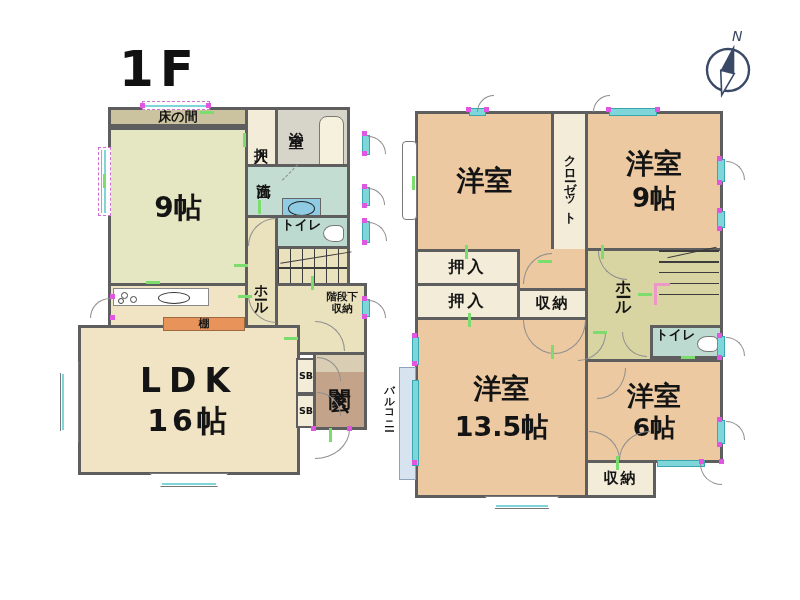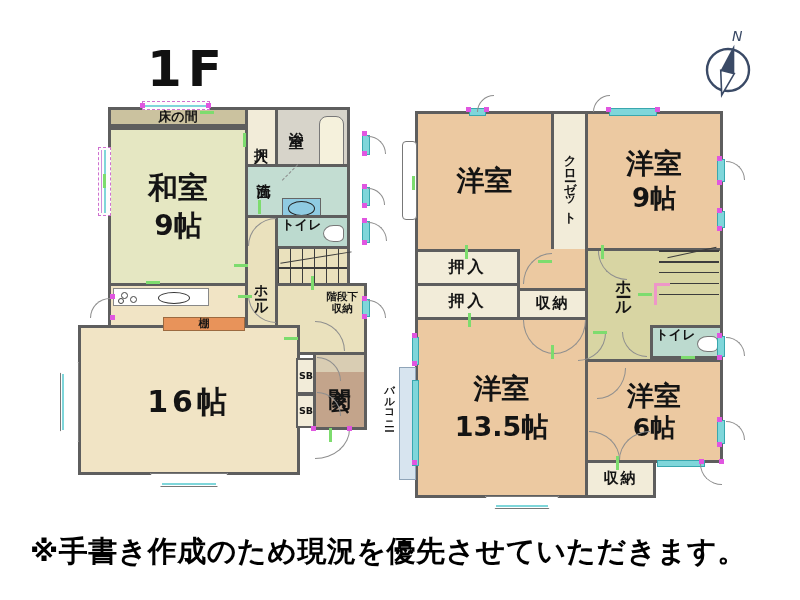--- a/index.html
+++ b/index.html
@@ -22,28 +22,27 @@
   .dwin{position:absolute;border:1.6px dashed #cf6fd0;background:#fdfdfd;box-sizing:border-box;z-index:5;}
   .fixture{position:absolute;background:#fff;border:1.6px solid #787878;box-sizing:border-box;}
   .stline{position:absolute;background:#3c3c3c;}
   .note{position:absolute;font-size:29px;font-weight:bold;color:#000;letter-spacing:0.5px;white-space:nowrap;}
 </style>
 </head>
 <body>
 
 <div id="canvas">
 
-  <div class="ftitle" style="left:147px;top:40px;">1F</div>
+  <div class="ftitle" style="left:119px;top:40px;">1F</div>
 
   <div class="rm" style="left:108px;top:107px;width:140px;height:20px;background:#cbc29f;">
     <span class="lbl" style="font-size:13px;">床の間</span>
   </div>
 
   <div class="rm" style="left:108px;top:127px;width:140px;height:159px;background:#e5e7c2;">
-    <span class="lbl" style="font-size:30px;">和室</span>
     <span class="lbl" style="font-size:28px;margin-top:4px;">9帖</span>
   </div>
 
   <div class="rm" style="left:245px;top:107px;width:33px;height:61px;background:#f2ecd9;">
     <span class="lbl vt" style="font-size:14px;">押入</span>
   </div>
 
   <div class="rm" style="left:275px;top:107px;width:75px;height:80px;background:#d7d4ca;justify-content:flex-start;align-items:flex-start;">
     <span class="lbl vt" style="font-size:15px;margin:10px 0 0 9px;">浴室</span>
     <div class="fixture" style="left:41px;top:6px;width:25px;height:62px;border-radius:8px;background:#f5f1dc;"></div>
@@ -84,20 +83,21 @@
       <div style="position:absolute;left:4px;top:9px;width:4px;height:4px;border:1.2px solid #444;border-radius:50%;"></div>
       <div style="position:absolute;left:44px;top:2.5px;width:30px;height:10px;border:1.4px solid #333;border-radius:50%;"></div>
     </div>
   </div>
 
   <div style="position:absolute;left:163px;top:317px;width:82px;height:14px;background:#e8935a;border:1px solid #9c6a40;box-sizing:border-box;z-index:4;display:flex;align-items:center;justify-content:center;">
     <span class="lbl" style="font-size:11px;">棚</span>
   </div>
 
   <div class="rm" style="left:78px;top:325px;width:222px;height:150px;background:#f1e4c5;">
+    <span class="lbl" style="font-size:33px;letter-spacing:8px;">LDK</span>
     <span class="lbl" style="font-size:30px;letter-spacing:4px;margin-top:4px;">16帖</span>
   </div>
 
   <div class="rm" style="left:296px;top:358px;width:20px;height:36px;background:#f2ecd9;border-width:2px;">
     <span class="lbl" style="font-size:9.5px;">SB</span>
   </div>
   <div class="rm" style="left:296px;top:394px;width:20px;height:34px;background:#f2ecd9;border-width:2px;">
     <span class="lbl" style="font-size:9.5px;">SB</span>
   </div>
 
@@ -283,14 +283,13 @@
     <svg width="64" height="70" viewBox="0 0 64 70">
       <text x="34" y="13" font-size="14" font-style="italic" fill="#3a4a66">N</text>
       <circle cx="30" cy="42" r="21" fill="none" stroke="#3a4a66" stroke-width="2.4"></circle>
       <g transform="rotate(14 30 42)">
         <polygon points="30,16 23,44 37,44" fill="#3a4a66"></polygon>
         <polygon points="23,44 37,44 30,68" fill="#ffffff" stroke="#3a4a66" stroke-width="1.6"></polygon>
       </g>
     </svg>
   </div>
 
-  <div class="note" style="left:30px;top:532px;">※手書き作成のため現況を優先させていただきます。</div>
 </div>
 
 </body></html>

